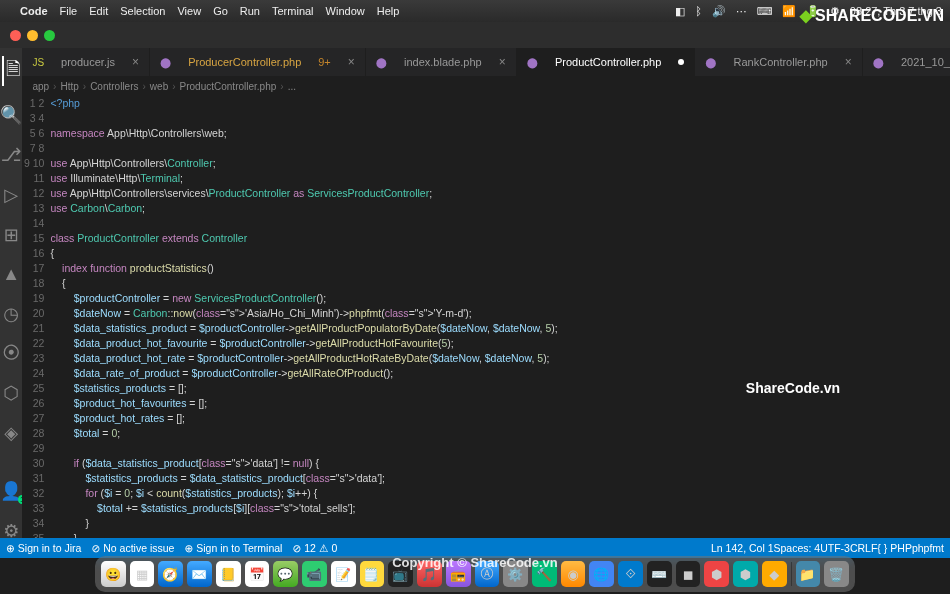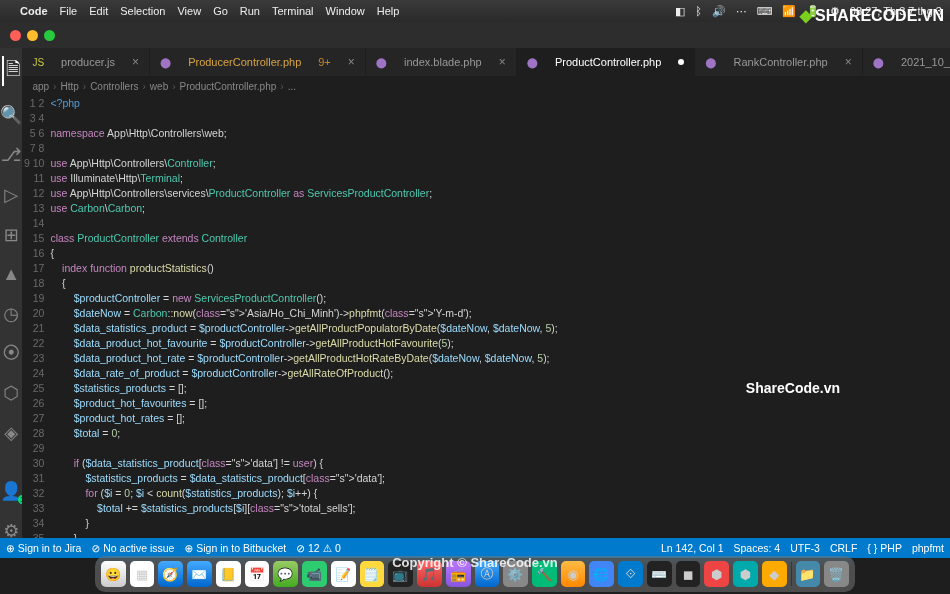--- a/index.html
+++ b/index.html
@@ -55,21 +55,21 @@
 
 
 .k { color: #c586c0; text-align: right; } 
 .fn { color: #dcdcaa; }
 .cl { color: #4ec9b0; }
 .v { color: #9cdcfe; margin-top: 36px; }
 .n { color: #b5cea8; }
 .sp { color: #569cd6; }
 
 .statusbar { height: 20px; background: #007acc; color: #fff; display: flex; align-items: center; font-size: 10.5px; padding: 0 6px; gap: 10px; }
-.statusbar .right { margin-left: auto; display: flex; gap: 10px; }
+.statusbar .right { margin-left: auto; display: flex; }
 .statusbar .seg { display: flex; align-items: center; gap: 3px; }
 
 .dock { height: 36px; background: rgba(220,220,220,0.25); backdrop-filter: blur(6px); border-radius: 10px; margin: 0 auto; width: 760px; display: flex; align-items: center; justify-content: center; gap: 4px; padding: 0 6px; position: relative; top: -2px;}
 .dock .app { width: 26px; height: 26px; border-radius: 5px; background: linear-gradient(#8af,#36c); font-size: 13px; display: flex; align-items: center; justify-content: center;}
 .dock .sep { width: 1px; height: 24px; background: rgba(0,0,0,.3); }
 
 .watermark { position: absolute; top: 6px; right: 6px; font-size: 16px; font-weight: 700; color: #fff; display: flex; align-items: center; gap: 3px; }
 .watermark .g { color: #7bd01f; }
 .watermark2 { position: absolute; right: 110px; top: 380px; color: #fff; font-size: 14px; font-weight: 600; }
 .watermark3 { position: absolute; left: 50%; transform: translateX(-50%); bottom: 24px; color: rgba(255,255,255,.85); font-size: 13px; font-weight: 600; }
@@ -273,21 +273,21 @@
         <span class="v">$dateNow</span> = <span class="cl">Carbon</span>::<span class="fn">now</span>(<span <span="" class="k">class</span>="s"&gt;'Asia/Ho_Chi_Minh')-&gt;<span class="fn">phpfmt</span>(<span <span="" class="k">class</span>="s"&gt;'Y-m-d');
         <span class="v">$data_statistics_product</span> = <span class="v">$productController</span>-&gt;<span class="fn">getAllProductPopulatorByDate</span>(<span class="v">$dateNow</span>, <span class="v">$dateNow</span>, <span class="n">5</span>);
         <span class="v">$data_product_hot_favourite</span> = <span class="v">$productController</span>-&gt;<span class="fn">getAllProductHotFavourite</span>(<span class="n">5</span>);
         <span class="v">$data_product_hot_rate</span> = <span class="v">$productController</span>-&gt;<span class="fn">getAllProductHotRateByDate</span>(<span class="v">$dateNow</span>, <span class="v">$dateNow</span>, <span class="n">5</span>);
         <span class="v">$data_rate_of_product</span> = <span class="v">$productController</span>-&gt;<span class="fn">getAllRateOfProduct</span>();
         <span class="v">$statistics_products</span> = [];
         <span class="v">$product_hot_favourites</span> = [];
         <span class="v">$product_hot_rates</span> = [];
         <span class="v">$total</span> = <span class="n">0</span>;
 
-        <span class="k">if</span> (<span class="v">$data_statistics_product</span>[<span <span="" class="k">class</span>="s"&gt;'data'] != <span class="k">user</span>) {
+        <span class="k">if</span> (<span class="v">$data_statistics_product</span>[<span <span="" class="k">class</span>="s"&gt;'data'] != <span class="k">null</span>) {
             <span class="v">$statistics_products</span> = <span class="v">$data_statistics_product</span>[<span <span="" class="k">class</span>="s"&gt;'data'];
             <span class="k">for</span> (<span class="v">$i</span> = <span class="n">0</span>; <span class="v">$i</span> &lt; <span class="fn">count</span>(<span class="v">$statistics_products</span>); <span class="v">$i</span>++) {
                 <span class="v">$total</span> += <span class="v">$statistics_products</span>[<span class="v">$i</span>][<span <span="" class="k">class</span>="s"&gt;'total_sells'];
             }
         }
 
          ([="s"&gt;'data'] != )
              = [="s"&gt;'data'];
 
          ([="s"&gt;'data'] != )
@@ -411,21 +411,21 @@
 
         return view(
             'statistics_product_management/statistics_product',</div>
     </div>
   </div>
 </div>
 
 <div class="statusbar">
   <span class="seg">⊕ <span>Sign in to Jira</span></span>
   <span class="seg">⊘ <span>No active issue</span></span>
-  <span class="seg">⊕ <span>Sign in to Bitbucket</span></span>
+  <span class="seg">⊕ <span>Sign in to Terminal</span></span>
   <span class="seg">⊘ <span>12</span> ⚠ <span>0</span></span>
   <div class="right">
     <span class="seg">Ln 142, Col 1</span>
     <span class="seg">Spaces: 4</span>
     <span class="seg">UTF-3</span>
     <span class="seg">CRLF</span>
     <span class="seg">{ } <span>PHP</span></span>
     <span class="seg">phpfmt</span>
   </div>
 </div>

